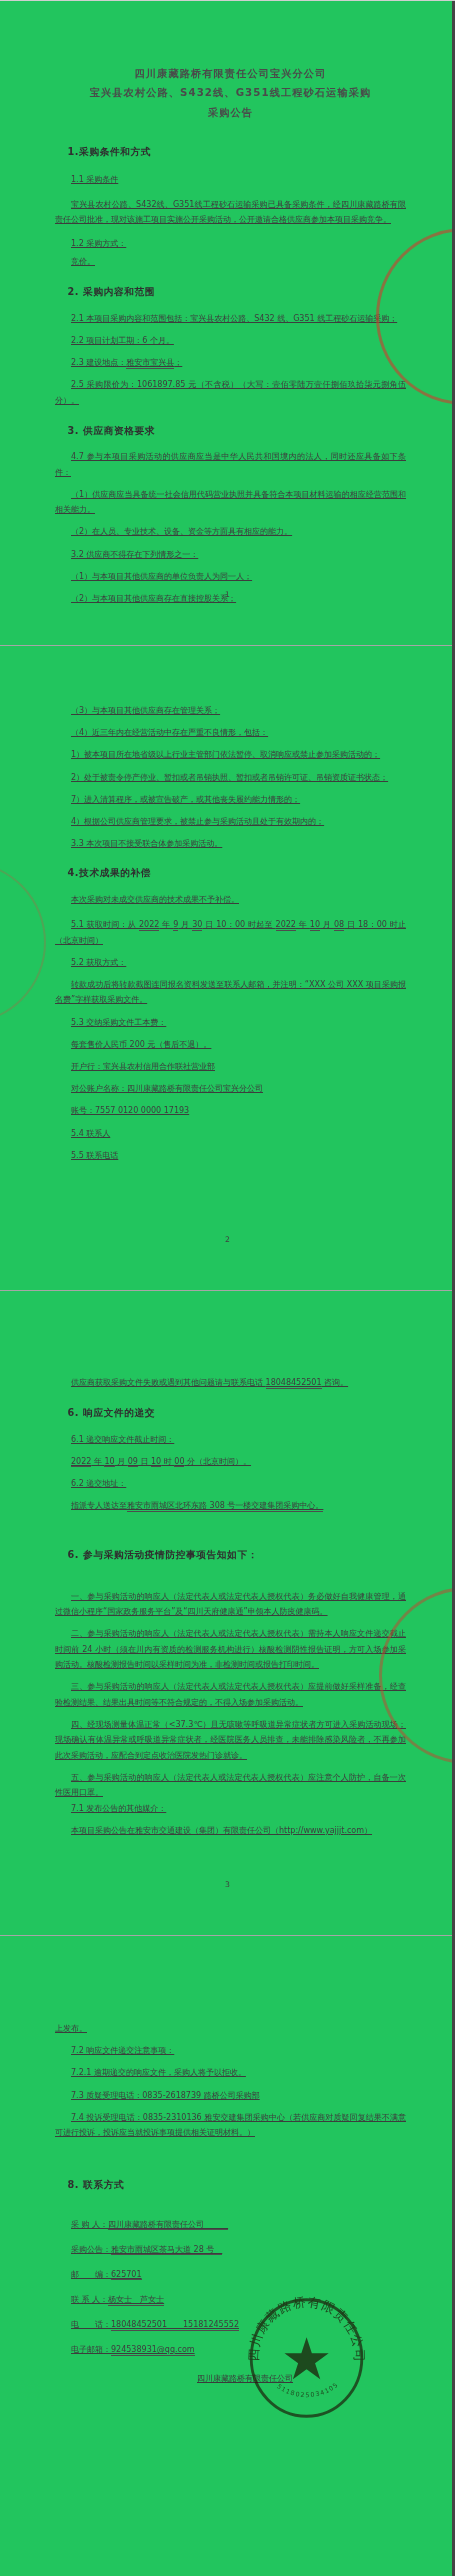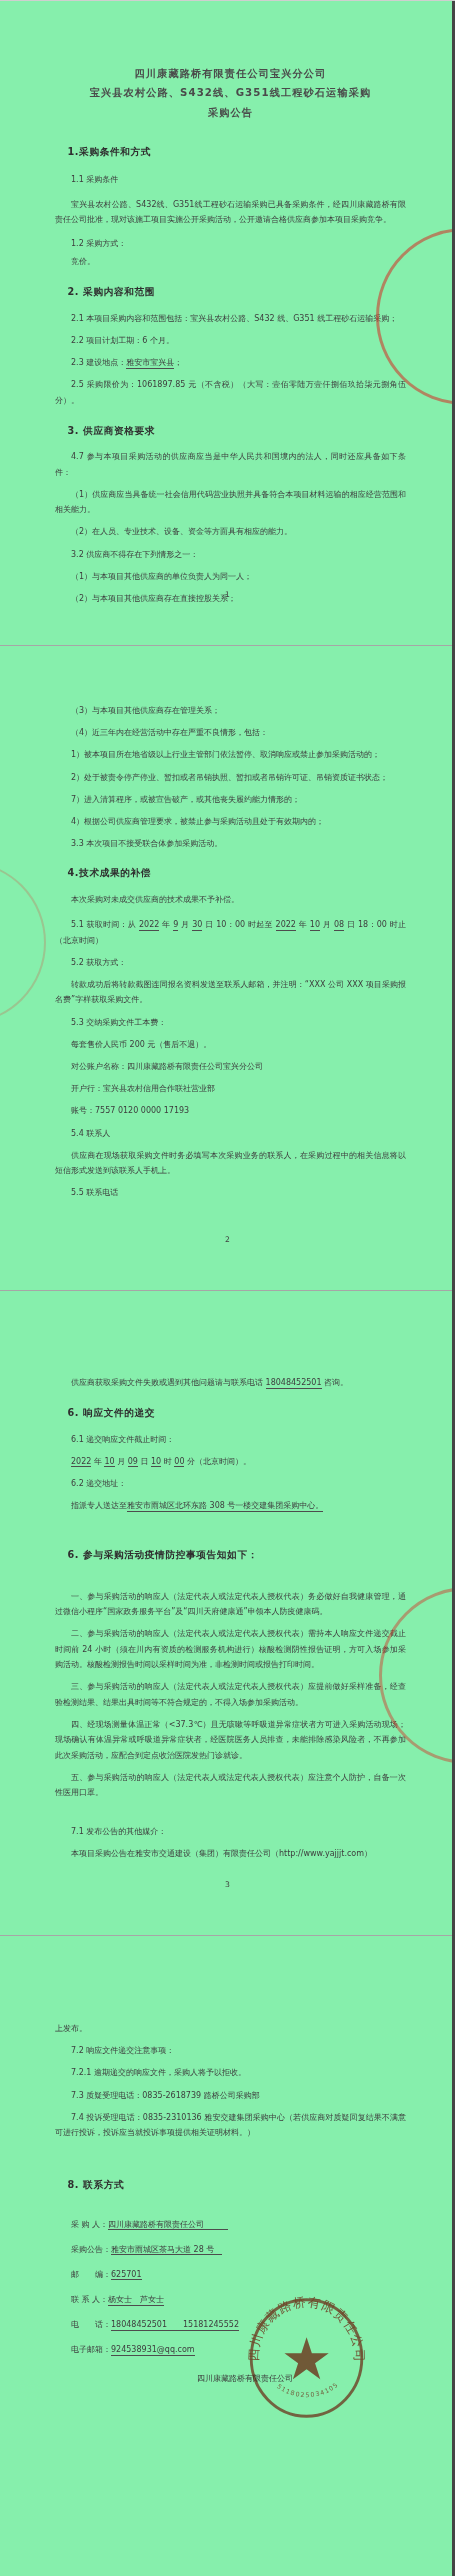--- a/index.html
+++ b/index.html
@@ -1,25 +1,25 @@
 <!DOCTYPE html>
 <html style="font-size:9px"><head>
 <meta charset="utf-8">
 <style>
   html,body{margin:0;padding:0;background:#ffffff;}
   body{width:455px;font-family:"DejaVu Sans",sans-serif;}
   .doc{position:relative;width:455px;box-sizing:border-box;border-top:1.1px solid #cfcfcf;}
   .doc .edge-right{position:absolute;top:0;right:0;width:3.4px;bottom:0;background:#454545;z-index:40;}
-  .page{position:relative;height:644px;overflow:hidden;background:#86efac;border-bottom:1.1px solid #a6a6a6;}
+  .page{position:relative;height:644px;overflow:hidden;background:#22c55e;border-bottom:1.1px solid #a6a6a6;}
   .page.last{height:642px;border-bottom:3.4px solid #2d2d2d;}
   .content{padding:0 49px 0 55px;}
   .blk{margin:6.8px 0 0;}
   .title{margin-top:0;text-align:center;font-size:10.2px;font-weight:600;color:#4a4a4a;letter-spacing:1.1px;line-height:19.4px;}
   .h{font-size:9.7px;font-weight:700;color:#2f2f2f;padding-left:12.5px;letter-spacing:0.6px;line-height:16px;margin-top:15px;}
-  .p{font-size:8px;color:#3d3d3d;line-height:15.4px;text-indent:2em;text-align:justify;}
+  .p{font-size:8px;color:#3d3d3d;line-height:15.4px;text-indent:2em;text-align:justify;text-decoration:underline;}
   .noind{text-indent:0;}
   .signer{text-indent:0;padding-left:142px;color:#3a3a3a;}
   .date{text-indent:0;padding-left:207px;letter-spacing:0.6px;color:#303030;}
   .u{border-bottom:0.6px solid #4d4d4d;padding-bottom:0.6px;}
   .pagenum{position:absolute;left:0;right:0;bottom:46px;text-align:center;font-size:7.7px;color:#3f3f3f;}
   .ring{position:absolute;border-radius:50%;pointer-events:none;z-index:20;}
   .ring-r1{width:171px;height:171px;right:-98px;top:227px;border:3.4px solid rgba(205,62,47,.60);}
   .ring-l2{width:159px;height:159px;left:-117px;top:215px;border:2.3px solid rgba(214,73,58,.25);}
   .ring-r3{width:171px;height:171px;right:-101px;top:296px;border:3.4px solid rgba(205,62,47,.48);}
   .seal{position:absolute;left:246px;top:358px;width:121px;height:128px;z-index:25;mix-blend-mode:multiply;}
@@ -66,46 +66,45 @@
         <div class="blk p">7）进入清算程序，或被宣告破产，或其他丧失履约能力情形的；</div>
         <div class="blk p">4）根据公司供应商管理要求，被禁止参与采购活动且处于有效期内的；</div>
         <div class="blk p">3.3 本次项目不接受联合体参加采购活动。</div>
         <div class="blk h" style="margin-top: 13.7px;">4.技术成果的补偿</div>
         <div class="blk p" style="margin-top: 10.2px;">本次采购对未成交供应商的技术成果不予补偿。</div>
         <div class="blk p" style="margin-top: 10.2px;"><span>5.1 获取时间：从 </span><span class="u">2022</span><span> 年 </span><span class="u">9</span><span> 月 </span><span class="u">30</span><span> 日 10：00 时起至 </span><span class="u">2022</span><span> 年 </span><span class="u">10</span><span> 月 </span><span class="u">08</span><span> 日 18：00 时止（北京时间）</span></div>
         <div class="blk p">5.2 获取方式：</div>
         <div class="blk p">转款成功后将转款截图连同报名资料发送至联系人邮箱，并注明：“XXX 公司 XXX 项目采购报名费”字样获取采购文件。</div>
         <div class="blk p">5.3 交纳采购文件工本费：</div>
         <div class="blk p">每套售价人民币 200 元（售后不退）。</div>
+        <div class="blk p">开户行：宝兴县农村信用合作联社营业部</div>
         <div class="blk p">对公账户名称：四川康藏路桥有限责任公司宝兴分公司</div>
-        <div class="blk p">开户行：宝兴县农村信用合作联社营业部</div>
         <div class="blk p">账号：7557 0120 0000 17193</div>
         <div class="blk p">5.4 联系人</div>
-        <div class="blk p">供应商在现场获取采购文件时务必填写本次采购业务的联系人，在采购过程中的相关信息将以短信形式发送到该联系人手机上。</div>
         <div class="blk p">5.5 联系电话</div>
       </div>
     <div class="ring ring-l2"></div>
     <div class="pagenum">2</div>
   </section>
 
   <section class="page">
     <div class="content">
         <div class="blk p" style="margin-top: 84px;"><span>供应商获取采购文件失败或遇到其他问题请与联系电话 </span><span class="u">18048452501</span><span> 咨询。</span></div>
         <div class="blk h" style="margin-top: 15px;">6. 响应文件的递交</div>
         <div class="blk p" style="margin-top: 10.2px;">6.1 递交响应文件截止时间：</div>
         <div class="blk p"><span class="u">2022</span><span> 年 </span><span class="u">10</span><span> 月 </span><span class="u">09</span><span> 日 </span><span class="u">10</span><span> 时 </span><span class="u">00</span><span> 分（北京时间）。</span></div>
         <div class="blk p">6.2 递交地址：</div>
         <div class="blk p"><span>指派专人送达至</span><span class="u">雅安市雨城区北环东路 308 号一楼交建集团采购中心。</span></div>
         <div class="blk h" style="margin-top: 33px;">6. 参与采购活动疫情防控事项告知如下：</div>
         <div class="blk p" style="margin-top: 26px;">一、参与采购活动的响应人（法定代表人或法定代表人授权代表）务必做好自我健康管理，通过微信小程序“国家政务服务平台”及“四川天府健康通”申领本人防疫健康码。</div>
         <div class="blk p">二、参与采购活动的响应人（法定代表人或法定代表人授权代表）需持本人响应文件递交截止时间前 24 小时（须在川内有资质的检测服务机构进行）核酸检测阴性报告证明，方可入场参加采购活动。核酸检测报告时间以采样时间为准，非检测时间或报告打印时间。</div>
         <div class="blk p">三、参与采购活动的响应人（法定代表人或法定代表人授权代表）应提前做好采样准备，经查验检测结果、结果出具时间等不符合规定的，不得入场参加采购活动。</div>
         <div class="blk p">四、经现场测量体温正常（&lt;37.3℃）且无咳嗽等呼吸道异常症状者方可进入采购活动现场；现场确认有体温异常或呼吸道异常症状者，经医院医务人员排查，未能排除感染风险者，不再参加此次采购活动，应配合到定点收治医院发热门诊就诊。</div>
         <div class="blk p">五、参与采购活动的响应人（法定代表人或法定代表人授权代表）应注意个人防护，自备一次性医用口罩。</div>
-        <div class="blk p" style="margin-top: 23px;">7.1 发布公告的其他媒介：</div>
+        <div class="blk p" style="margin-top: 0;">7.1 发布公告的其他媒介：</div>
         <div class="blk p">本项目采购公告在雅安市交通建设（集团）有限责任公司（http://www.yajjjt.com）</div>
       </div>
     <div class="ring ring-r3"></div>
     <div class="pagenum">3</div>
   </section>
 
   <section class="page last">
     <div class="content">
         <div class="blk p noind" style="margin-top: 85px;">上发布。</div>
         <div class="blk p">7.2 响应文件递交注意事项：</div>

